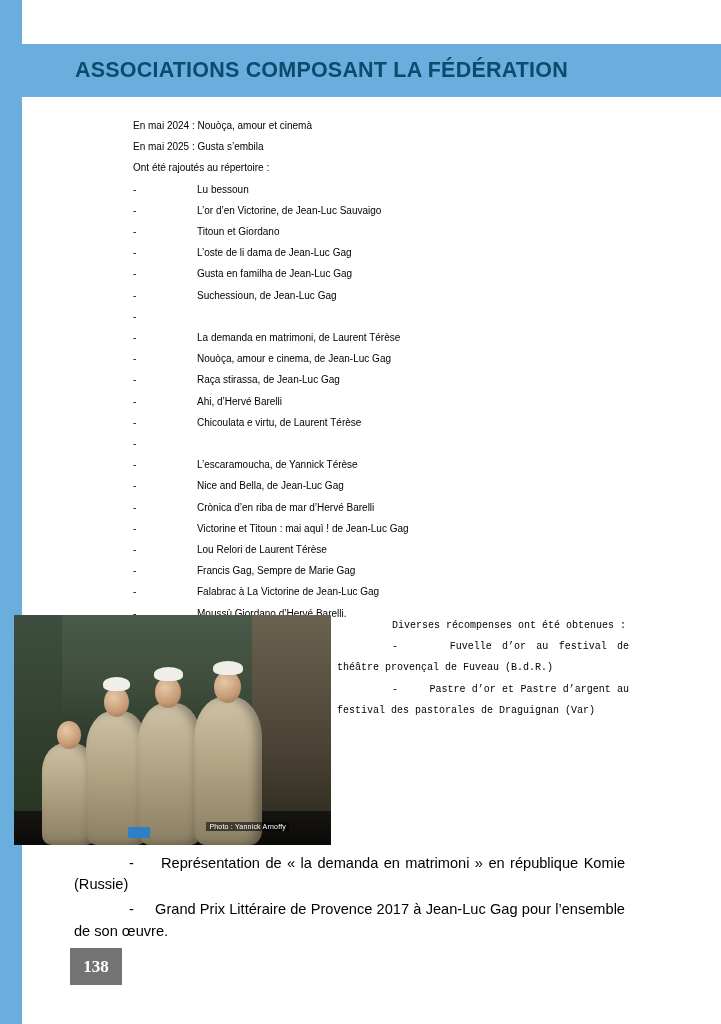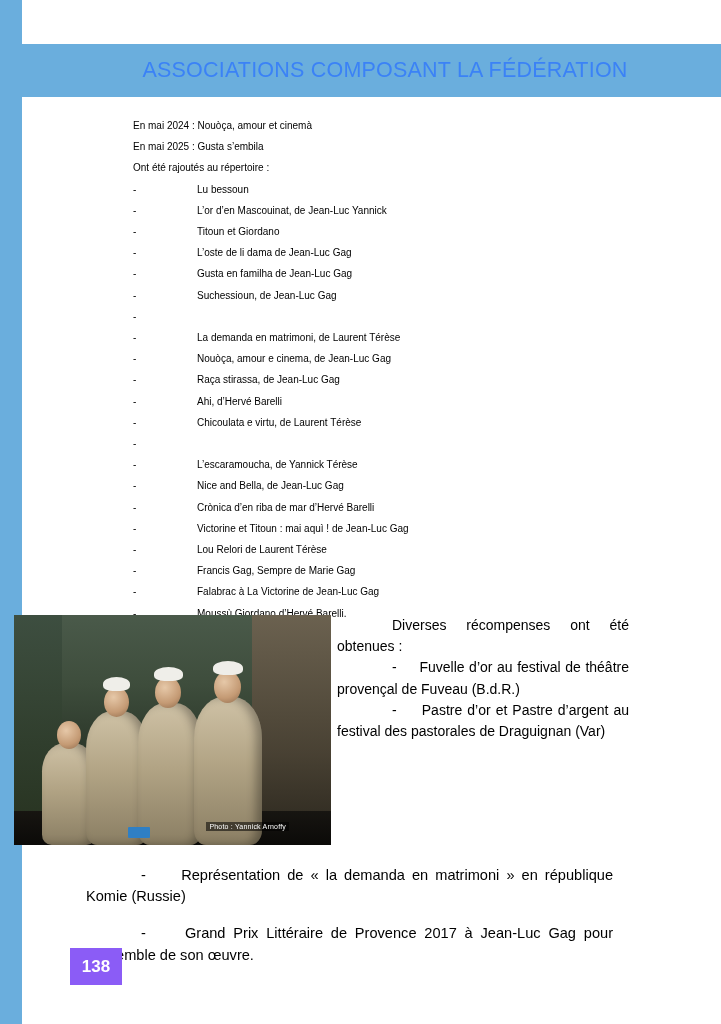--- a/index.html
+++ b/index.html
@@ -34,24 +34,23 @@
     width: 699px;
     height: 53px;
     background: #6aaedd;
   }
   .header-title {
     position: absolute;
     left: 75px;
     top: 58px;
     width: 620px;
     font-size: 21.5px;
-    font-weight: normal;
-    color: #3b82f6;
+    font-weight: bold;
+    color: #0c4a6e;
     letter-spacing: 0.2px;
-    text-align: center;
   }
 
   
   .content {
     position: absolute;
     left: 133px;
     top: 115px;
     width: 496px;
     font-size: 10px;
     line-height: 21.2px;
@@ -138,53 +137,55 @@
     background: #2f7fc4;
     border-radius: 1px;
   }
 
   
   .side-col {
     position: absolute;
     left: 337px;
     top: 615px;
     width: 292px;
-    font-size: 14px;
+    font-size: 10px;
     line-height: 21.2px;
     text-align: justify;
+    font-family: Liberation Mono, monospace;
   }
   .side-col p { margin: 0; }
   .indent-first { text-indent: 55px; }
 
   
   .tail-col {
     position: absolute;
     left: 70px;
     top: 849px;
     width: 559px;
     font-size: 14.6px;
     line-height: 21.2px;
     text-align: justify;
   }
-  .tail-col p { margin: 16px; }
+  .tail-col p { margin: 4px; }
 
   
   .page-num-box {
     position: absolute;
     left: 70px;
     top: 948px;
     width: 52px;
     height: 37px;
-    background: #8b5cf6;
+    background: #737373;
     color: #ffffff;
     font-size: 17px;
     font-weight: bold;
     display: flex;
     align-items: center;
     justify-content: center;
+    font-family: Liberation Serif, serif;
   }
 </style>
 </head>
 <body>
 
 <div class="spine"></div>
 
 <div class="header-band"></div>
 <div class="header-title">ASSOCIATIONS COMPOSANT LA FÉDÉRATION</div>
 
@@ -192,21 +193,21 @@
   <div class="plain-line">En mai 2024 : Nouòça, amour et cinemà</div>
   <div class="plain-line">En mai 2025 : Gusta s’embila</div>
   <div class="plain-line">Ont été rajoutés au répertoire :</div>
 
   <div class="bullet-row">
     <span class="bullet-dash">-</span>
     <span class="bullet-text">Lu bessoun</span>
   </div>
   <div class="bullet-row">
     <span class="bullet-dash">-</span>
-    <span class="bullet-text">L’or d’en Mascouinat, de Jean-Luc Yannick</span>
+    <span class="bullet-text">L’or d’en Victorine, de Jean-Luc Sauvaigo</span>
   </div>
   <div class="bullet-row">
     <span class="bullet-dash">-</span>
     <span class="bullet-text">Titoun et Giordano</span>
   </div>
   <div class="bullet-row">
     <span class="bullet-dash">-</span>
     <span class="bullet-text">L’oste de li dama de Jean-Luc Gag</span>
   </div>
   <div class="bullet-row">

